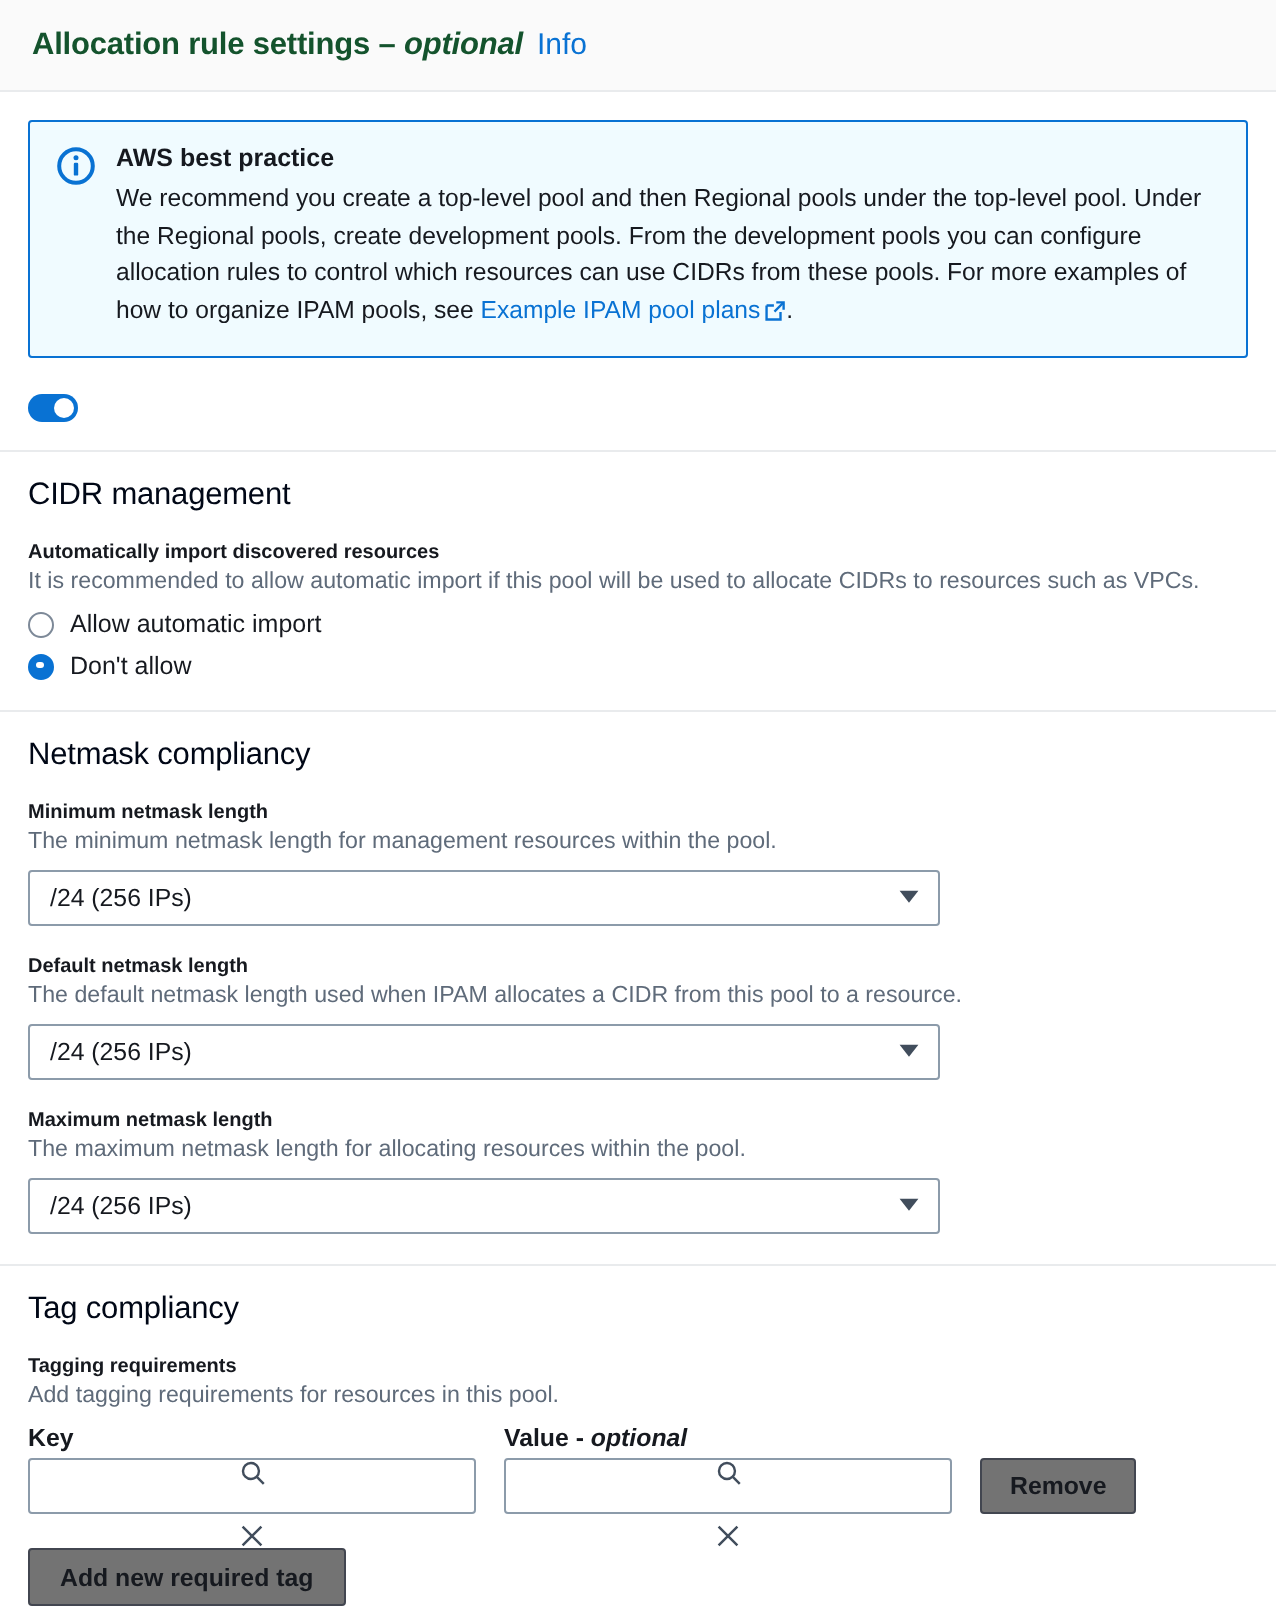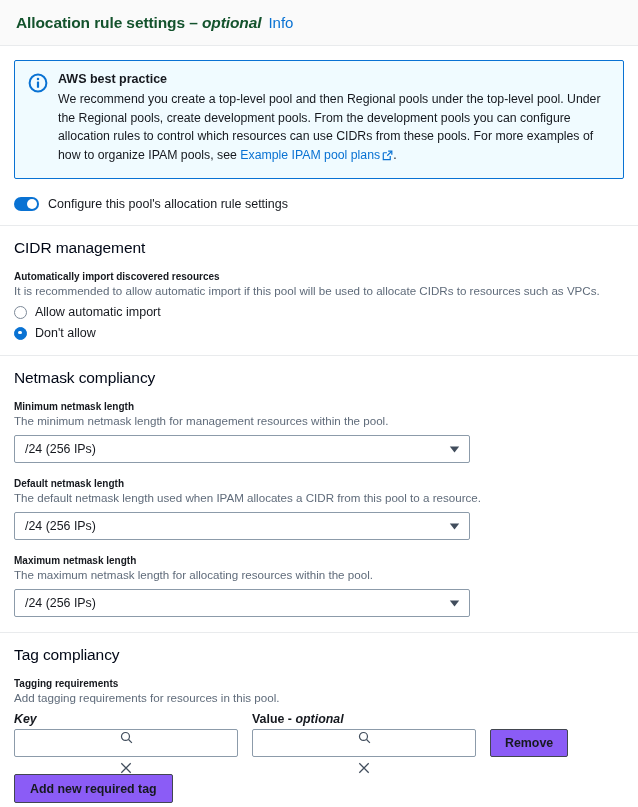--- a/index.html
+++ b/index.html
@@ -172,21 +172,21 @@
   }
   .select-value { font-size: 12.4px; color: #16191f; }
   .caret { flex: 0 0 auto; }
 
   
   .tag-headers {
     display: flex;
     gap: 14px;
     margin-bottom: 3px;
   }
-  .tag-head-key { width: 224px; font-size: 12.4px; font-weight: bold; font-style: italic; }
+  .tag-head-key { width: 224px; font-size: 12.4px; font-weight: bold; }
   .tag-head-val { width: 224px; font-size: 12.4px; font-weight: bold; }
   .tag-head-val .opt { font-style: italic; font-weight: bold; }
   .tag-row { display: flex; gap: 14px; align-items: center; }
   .search-input {
     width: 224px;
     height: 28px;
     border: 1px solid #8c9baa;
     border-radius: 2px;
     background: #fff;
     display: flex;
@@ -200,21 +200,21 @@
     flex: 1 1 auto;
     font-size: 12.4px;
     color: #16191f;
     white-space: nowrap;
     overflow: hidden;
   }
   .btn {
     height: 28px;
     border: 1px solid #424650;
     border-radius: 2px;
-    background: #8b5cf6;
+    background: #737373;
     color: #16191f;
     font-size: 12.4px;
     font-weight: bold;
     font-family: "Liberation Sans", sans-serif;
     padding: 0 14px;
     cursor: pointer;
     display: inline-flex;
     align-items: center;
     justify-content: center;
   }
@@ -250,21 +250,20 @@
             <path d="M6.7 1.3h4.0v4.0" fill="none" stroke="#0972d3" stroke-width="1.3"></path>
             <path d="M10.5 1.5L5.7 6.3" fill="none" stroke="#0972d3" stroke-width="1.3"></path>
           </svg></span><span>.</span></div>
     </div>
   </div>
 
   <div class="toggle-row">
     <span class="toggle">
       <span class="knob"></span>
     </span>
-    <span class="toggle-label">Configure this pool's allocation rule settings</span>
   </div>
 </div>
 
 <div class="divider"></div>
 
 <div class="content">
 
   <div class="section">
     <div class="section-title">CIDR management</div>
 

